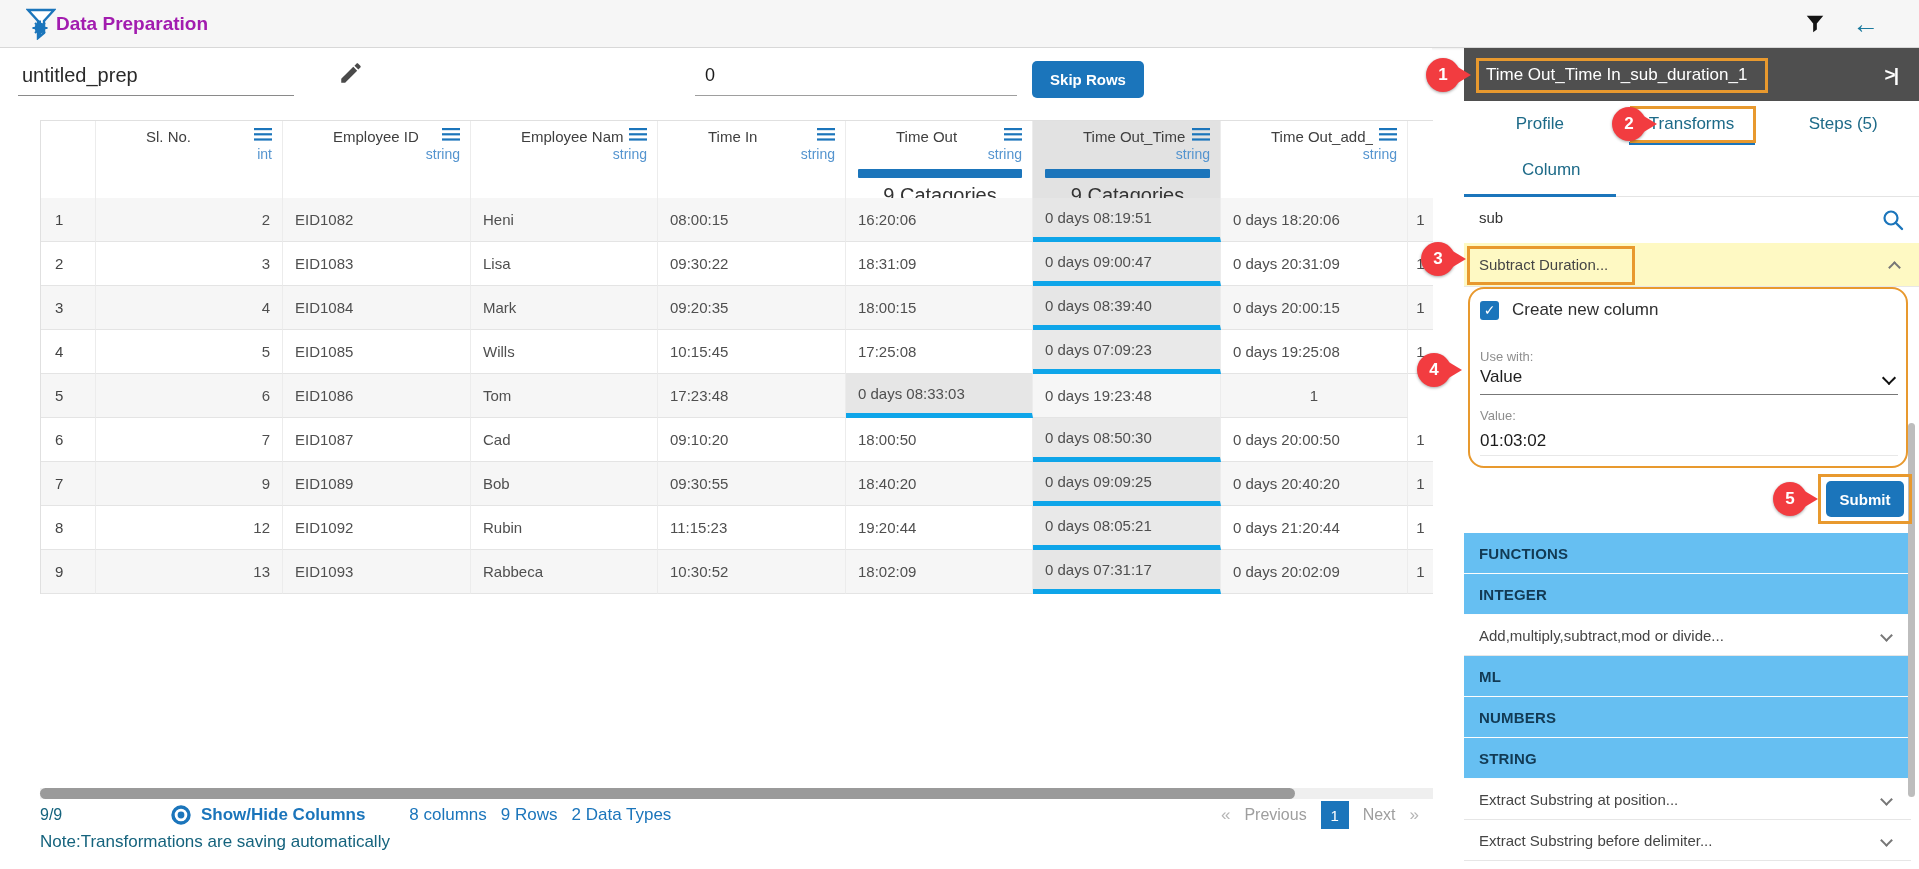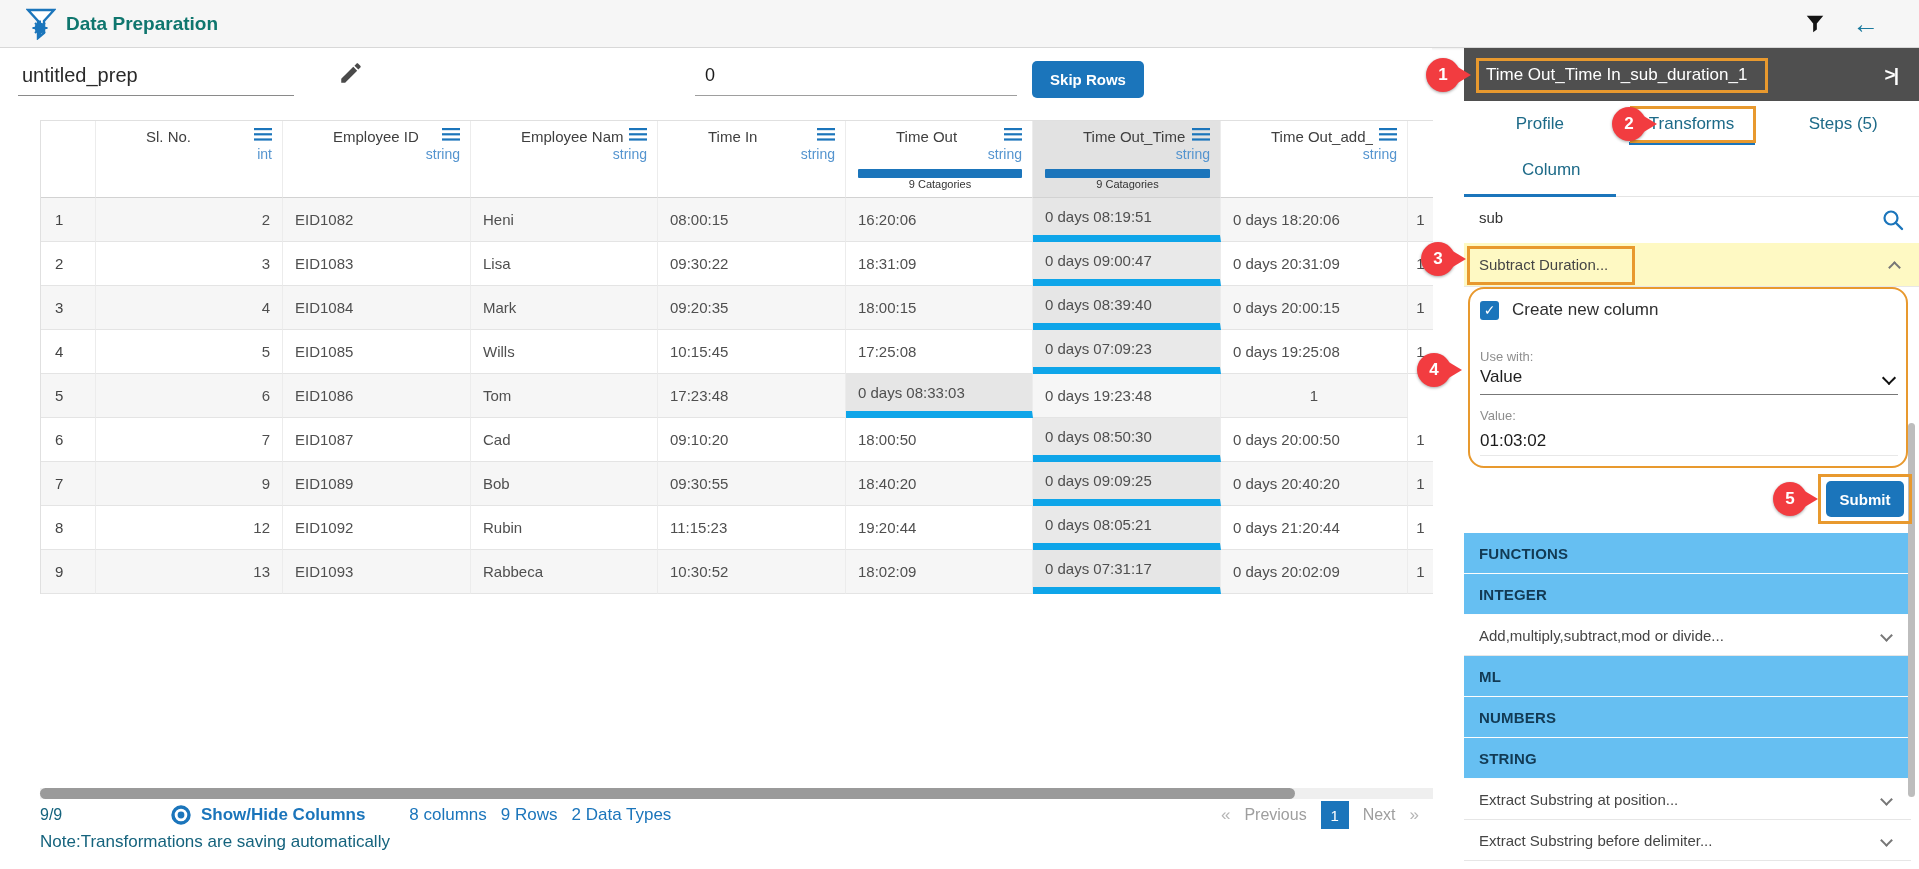--- a/index.html
+++ b/index.html
@@ -5,21 +5,21 @@
   * { margin:0; padding:0; box-sizing:border-box; }
   html,body { width:1919px; height:869px; overflow:hidden; background:#fff;
               font-family:"Liberation Sans", sans-serif; }
   #app { position:absolute; inset:0; width:1919px; height:869px; background:#fff; }
 
   
   .topbar { position:absolute; left:0; top:0; width:1919px; height:48px;
             background:#f6f6f6; border-bottom:1px solid #d8d8d8;
             display:flex; align-items:center; box-shadow:0 1px 2px rgba(0,0,0,.08); }
   .logo { position:relative; width:30px; height:32px; margin-left:26px; }
-  .app-title { font-size:19px; font-weight:bold; color:#0f766e; margin-left:10px; }
+  .app-title { font-size:19px; font-weight:bold; color:#a21caf; margin-left:0; }
   .topbar-right { position:absolute; right:40px; top:0; height:48px; display:flex; align-items:center; gap:26px; }
   .back-arrow { color:#1b7a9e; font-size:27px; font-weight:bold; line-height:1; cursor:pointer; }
 
   
   .subheader { position:absolute; left:0; top:48px; width:1432px; height:53px; background:#fff; }
   .prep-name { position:absolute; left:18px; top:8px; width:276px; height:40px;
                border-bottom:1px solid #8a8a8a; font-size:20px; color:#2a2a2a;
                display:flex; align-items:center; padding-left:4px; }
   .pencil { position:absolute; left:338px; top:12px; cursor:pointer; }
   .skip-input { position:absolute; left:695px; top:8px; width:322px; height:40px;
@@ -35,28 +35,28 @@
   .thead, .trow { display:grid;
       grid-template-columns:55px 187px 188px 187px 188px 187px 188px 187px 26px; }
   .thead { height:77px; }
   .th { border-right:1px solid #ececec; border-bottom:1px solid #d2d2d2;
         padding:7px 10px 4px 12px; display:flex; flex-direction:column; background:#fff; }
   .th.sel { background:#e2e2e2; }
   .th-line1 { display:flex; justify-content:space-between; align-items:flex-start;margin-left:38px; }
   .th-name { font-size:15px; color:#3f3f3f; white-space:nowrap; overflow:hidden; }
   .th-type { font-size:14px; color:#5494cf; text-align:right; margin-top:1px; }
   .cat-bar { height:9px; background:#1b75bb; margin-top:7px; border-radius:1px; }
-  .cat-label { font-size:11px; color:#333; text-align:center; }
+  .cat-label { font-size:20px; color:#333; text-align:center; margin-top:6px; }
   .trow { height:44px; }
   .trow.odd .td { background:#f6f6f6; }
   .trow.odd .td.sel { background:#e6e6e6; }
   .td { border-right:1px solid #ececec; border-bottom:1px solid #e4e4e4;
         display:flex; align-items:center; padding:0 12px; font-size:15px;
         color:#4f4f4f; white-space:nowrap; overflow:hidden; background:#fff; }
-  .td.sel { background:#e9e9e9; border-bottom:7px solid #0ea5e9; }
+  .td.sel { background:#e9e9e9; border-bottom:5px solid #0ea5e9; }
   .td.right { justify-content:flex-end; }
   .td.center { justify-content:center; padding:0 4px; }
   .td.rownum { color:#444; padding-left:14px; }
 
   .ham { display:inline-block; flex:none; margin-left:6px; }
 
   
   .hscroll-track { position:absolute; left:40px; top:788px; width:1393px; height:11px; background:#efefef; }
   .hscroll-thumb { position:absolute; left:0; top:0; width:1255px; height:11px; background:#9a9a9a; border-radius:6px; }
 

